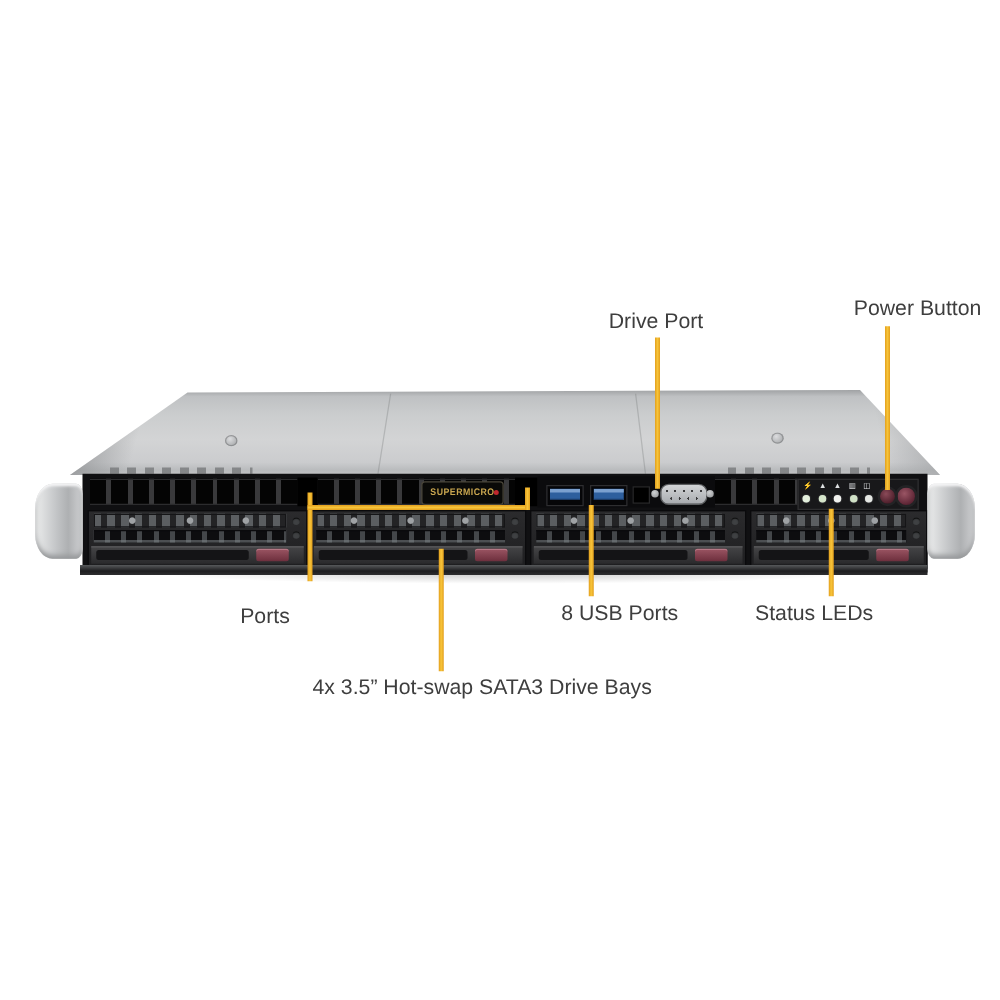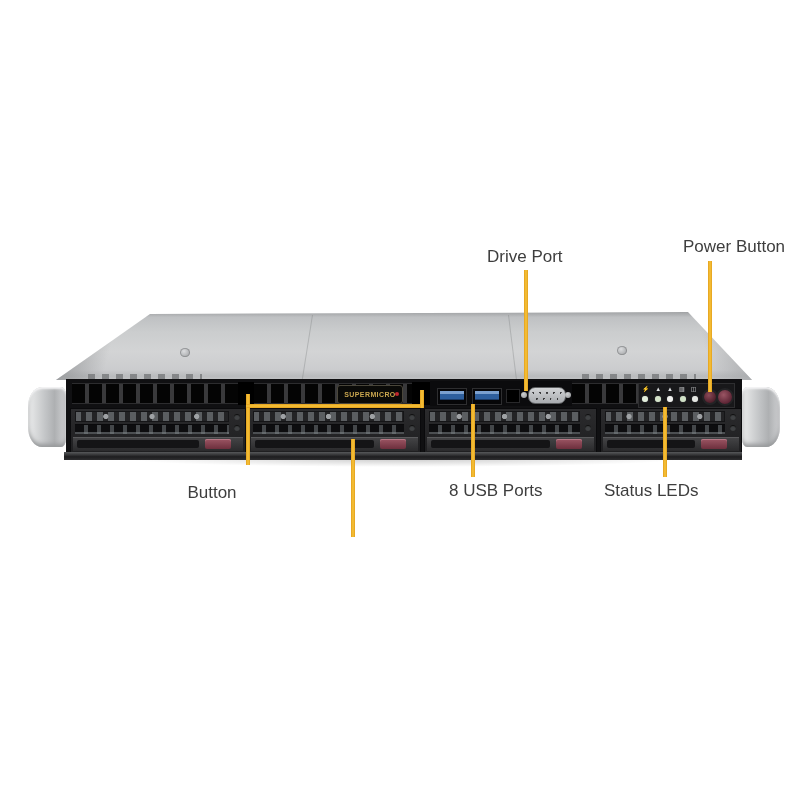--- a/index.html
+++ b/index.html
@@ -96,24 +96,25 @@
 </style>
 </head>
 <body>
 
 <div class="scene">
 
   <div class="ann" style="left:487px;top:248px;">Drive Port</div>
   <div class="ann" style="left:683px;top:238px;">Power Button</div>
   <div class="ann center" style="left:52px;top:467px;width:320px;">
     <br>
-    <span>Button</span>
+    <span>Ports</span>
   </div>
   <div class="ann" style="left:449px;top:482px;">8 USB Ports</div>
   <div class="ann" style="left:604px;top:482px;">Status LEDs</div>
+  <div class="ann" style="left:250px;top:541px;">4x 3.5” Hot-swap SATA3 Drive Bays</div>
 
   <div class="leader" style="left:524px;top:270px;height:121px;"></div>
   <div class="leader" style="left:708px;top:261px;height:131px;"></div>
   <div class="leader" style="left:246px;top:394px;height:71px;"></div>
   <div class="leader-h" style="left:246px;top:404px;width:178px;"></div>
   <div class="leader" style="left:420px;top:390px;height:18px;"></div>
   <div class="leader" style="left:471px;top:404px;height:73px;"></div>
   <div class="leader" style="left:663px;top:407px;height:70px;"></div>
   <div class="leader" style="left:351px;top:439px;height:98px;"></div>
 

